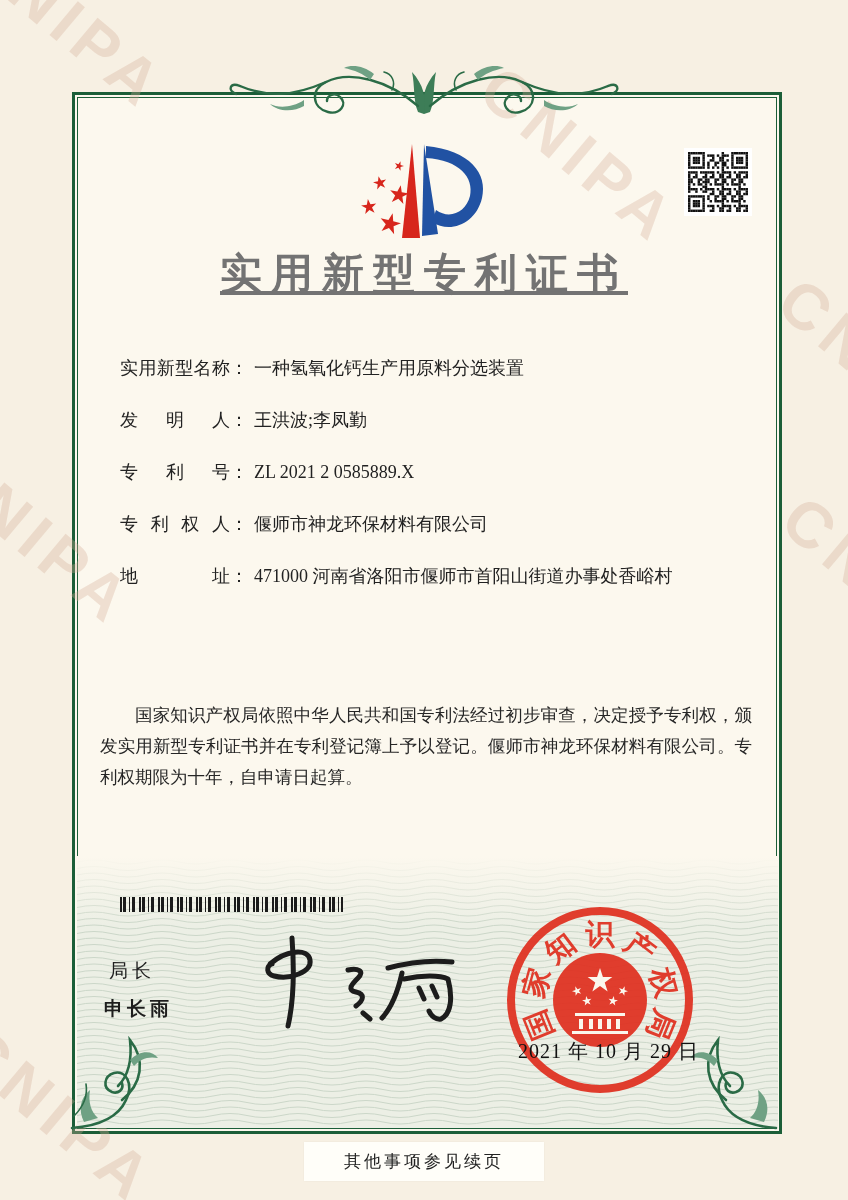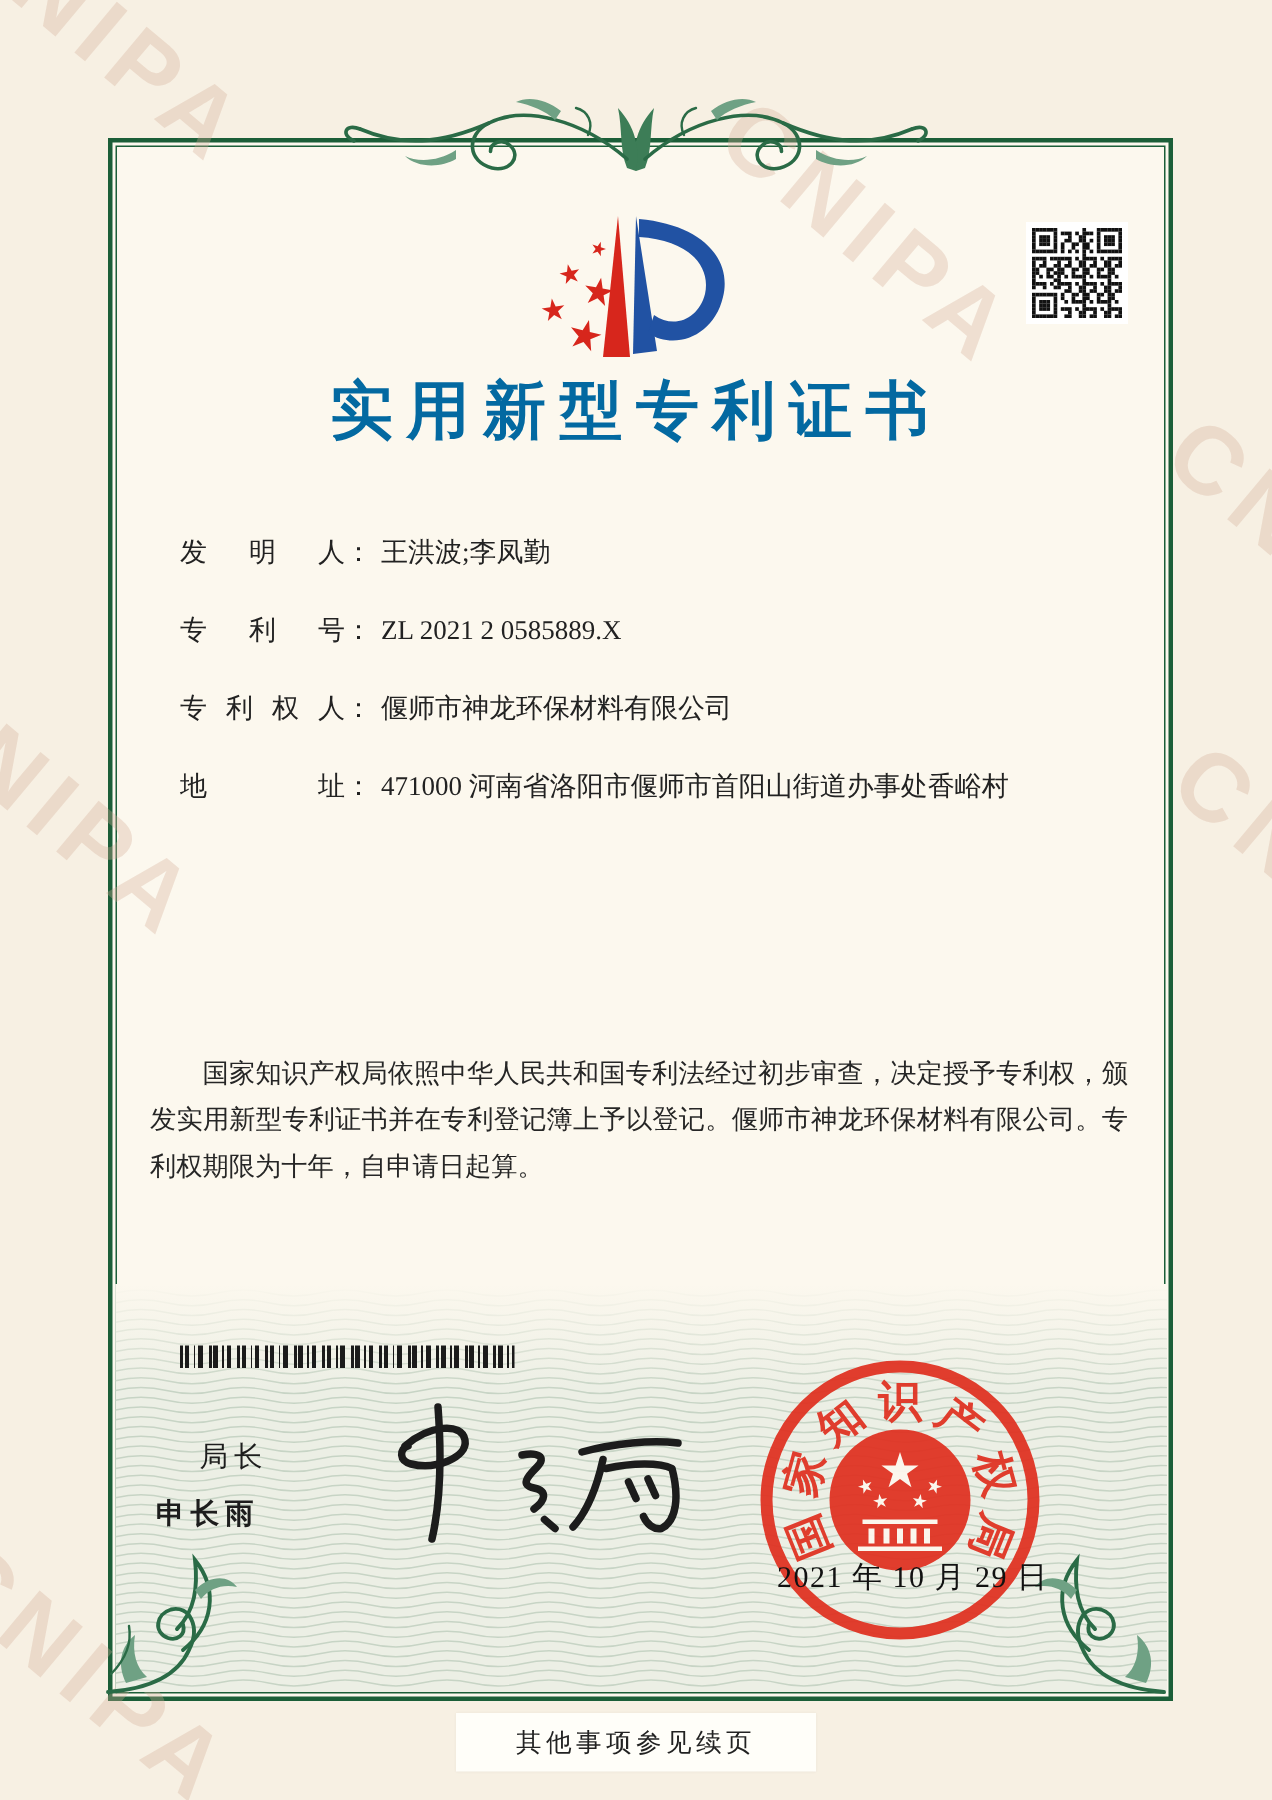--- a/index.html
+++ b/index.html
@@ -22,41 +22,41 @@
              background:linear-gradient(180deg,#fcf8ee 0%,rgba(252,248,238,0) 100%);}
 
   .flourish{position:absolute;z-index:3;}
 
   .content{position:absolute;z-index:4;}
 
   .cert-no{left:106px;top:144px;font-size:17px;letter-spacing:3px;color:#222;}
   .logo{left:342px;top:134px;}
   .qr{left:684px;top:148px;width:68px;height:68px;background:#ffffff;padding:4px;box-sizing:border-box;}
   .title{left:0;top:246px;width:100%;text-align:center;font-size:42px;font-weight:bold;
-         letter-spacing:9px;color:#0369a1;}
+         letter-spacing:9px;color:#737373;text-decoration:underline;}
 
   .fields{left:120px;top:354px;font-size:18px;color:#222;}
   .frow{margin-bottom:24px;line-height:28px;white-space:nowrap;}
   .flabel{display:inline-block;width:110px;text-align:justify;text-align-last:justify;vertical-align:top;}
   .fvalue{margin-left:6px;}
   .grant-row .g1{display:inline-block;width:335px;}
 
   .paras{left:100px;top:700px;width:652px;font-size:17.5px;line-height:31px;color:#262626;
          text-align:justify;}
   .paras p{margin:0;text-indent:2em;}
 
   .barcode{left:120px;top:897px;width:223px;height:15px;
      background:repeating-linear-gradient(90deg,
         #1b1b1b 0 2px,transparent 2px 3px,
         #1b1b1b 3px 6px,transparent 6px 9px,
         #1b1b1b 9px 10px,transparent 10px 12px,
         #1b1b1b 12px 15px,transparent 15px 19px);}
 
   .sig-label{font-family:"Liberation Sans","DejaVu Sans",sans-serif;font-size:19px;color:#1d1d1d;letter-spacing:4px;}
-  .sig-title{left:133px;top:958px;}
+  .sig-title{left:109px;top:958px;}
   .sig-name{left:104px;top:996px;font-weight:bold;}
   .sig-script{left:252px;top:920px;}
 
   .seal{left:500px;top:900px;width:200px;height:200px;opacity:.93;}
   .seal-date{left:518px;top:1038px;font-size:20px;letter-spacing:1px;color:#111;z-index:5;}
 
   .page-info{left:0;top:1092px;width:100%;text-align:center;font-size:16px;letter-spacing:2px;color:#333;}
   .cont-note{left:50%;top:1142px;transform:translateX(-50%);background:#fffef9;
              padding:8px 40px;font-size:17px;letter-spacing:3px;color:#222;box-shadow:0 0 2px rgba(0,0,0,.05);}
   .abs{position:absolute;}
@@ -495,20 +495,23 @@
         <rect x="21" y="24" width="1.02" height="1.02" fill="#111"></rect>
         <rect x="23" y="24" width="1.02" height="1.02" fill="#111"></rect>
         <rect x="24" y="24" width="1.02" height="1.02" fill="#111"></rect>
       </svg>
   </div>
 
   <div class="content title abs">实用新型专利证书</div>
 
   <div class="content fields abs">
     <div class="frow">
+      <span class="flabel">实用新型名称</span><span>：</span><span class="fvalue">一种氢氧化钙生产用原料分选装置</span>
+    </div>
+    <div class="frow">
       <span class="flabel">发明人</span><span>：</span><span class="fvalue">王洪波;李凤勤</span>
     </div>
     <div class="frow">
       <span class="flabel">专利号</span><span>：</span><span class="fvalue">ZL 2021 2 0585889.X</span>
     </div>
     <div class="frow">
       <span class="flabel">专利权人</span><span>：</span><span class="fvalue">偃师市神龙环保材料有限公司</span>
     </div>
     <div class="frow">
       <span class="flabel">地址</span><span>：</span><span class="fvalue">471000 河南省洛阳市偃师市首阳山街道办事处香峪村</span>

